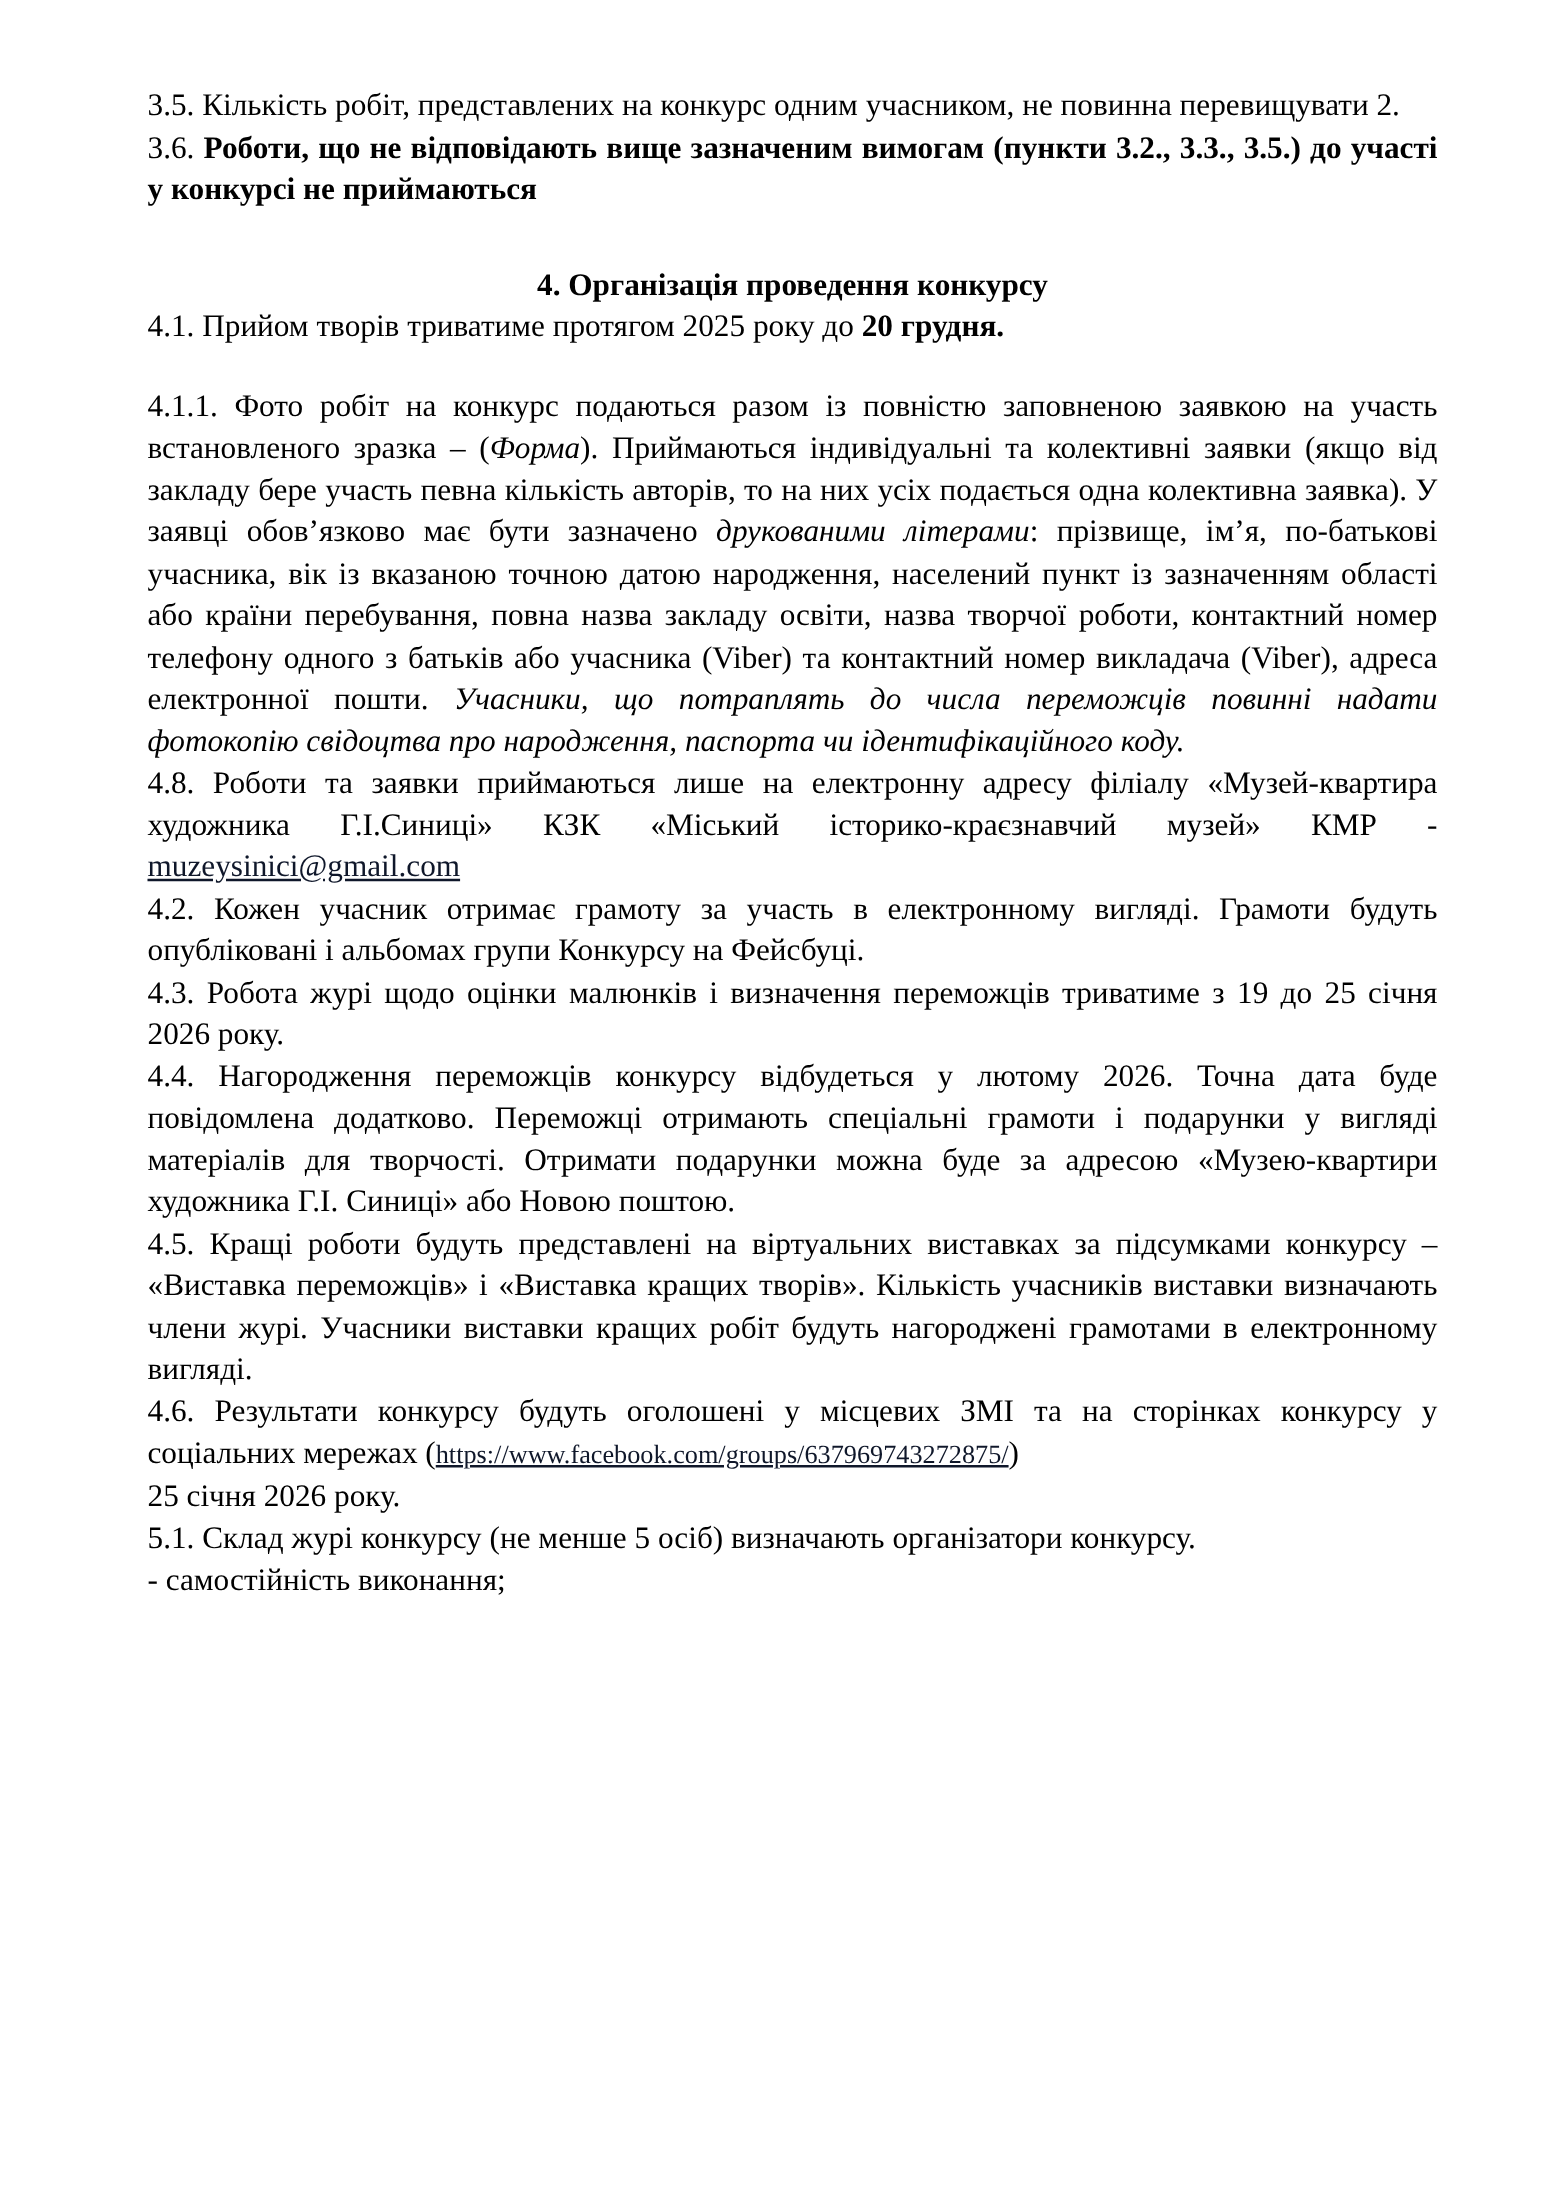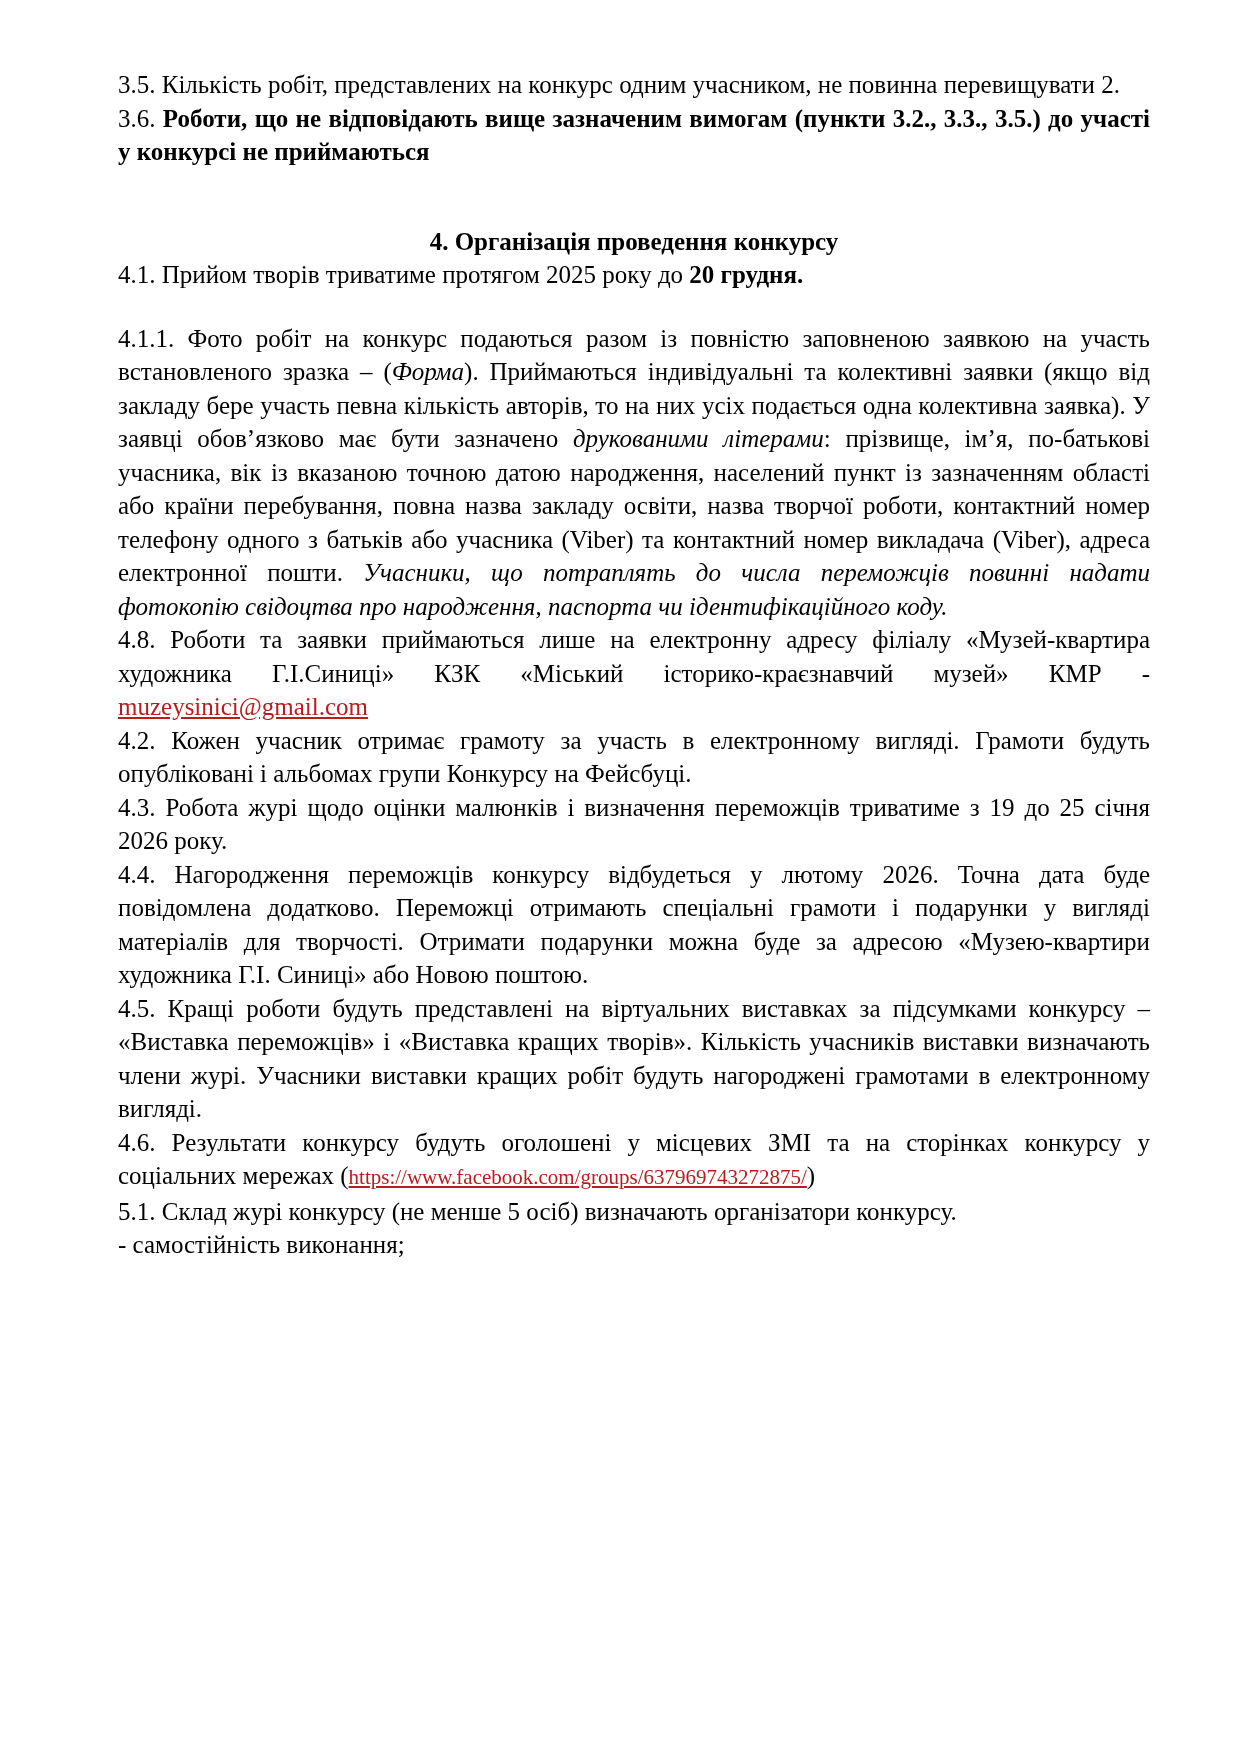--- a/index.html
+++ b/index.html
@@ -5,39 +5,40 @@
   html, body { margin: 0; padding: 0; background: #ffffff; }
   body { width: 1241px; height: 1755px; position: relative; overflow: hidden; }
   .page {
     position: absolute; left: 118px; top: 68px; width: 1032px;
     font-family: "Liberation Serif", "DejaVu Serif", serif;
     font-size: 25px; line-height: 33.5px; color: #000;
   }
   p { margin: 0; text-align: justify; }
   .gap-s { margin-top: 0; }
   .h { text-align: center; font-weight: bold; }
-  a { color: #b91c1c; }
+  a { color: #0f172a; }
   .small-link { font-size: 21px; }
   b { font-weight: bold; }
   i { font-style: italic; }
 </style>
 </head>
 <body>
 
 <div class="page">
   <p class="gap-s">3.5. Кількість робіт, представлених на конкурс одним учасником, не повинна перевищувати 2.</p>
   <p class="gap-s"><span>3.6. </span><b>Роботи, що не відповідають вище зазначеним вимогам (пункти 3.2., 3.3., 3.5.) до участі у конкурсі не приймаються</b></p>
 
-  <p class="h" style="margin-top:56px">4. Організація проведення конкурсу</p>
+  <p class="h" style="margin-top:43px">4. Організація проведення конкурсу</p>
   <p><span>4.1. Прийом творів триватиме протягом 2025 року до </span><b>20 грудня.</b></p>
 
   <p style="margin-top:30px"><span>4.1.1. Фото робіт на конкурс подаються разом із повністю заповненою заявкою на участь встановленого зразка – (</span><i>Форма</i><span>). Приймаються індивідуальні та колективні заявки (якщо від закладу бере участь певна кількість авторів, то на них усіх подається одна колективна заявка). У заявці обов’язково має бути зазначено </span><i>друкованими літерами</i><span>: прізвище, ім’я, по-батькові учасника, вік із вказаною точною датою народження, населений пункт із зазначенням області або країни перебування, повна назва закладу освіти, назва творчої роботи, контактний номер телефону одного з батьків або учасника (Viber) та контактний номер викладача (Viber), адреса електронної пошти. </span><i>Учасники, що потраплять до числа переможців повинні надати фотокопію свідоцтва про народження, паспорта чи ідентифікаційного коду.</i></p>
 
   <p class="gap-s"><span>4.8. Роботи та заявки приймаються лише на електронну адресу філіалу «Музей-квартира художника Г.І.Синиці» КЗК «Міський історико-краєзнавчий музей» КМР - </span><a href="#">muzeysinici@gmail.com</a></p>
   <p class="gap-s">4.2. Кожен учасник отримає грамоту за участь в електронному вигляді. Грамоти будуть опубліковані і альбомах групи Конкурсу на Фейсбуці.</p>
   <p class="gap-s">4.3. Робота журі щодо оцінки малюнків і визначення переможців триватиме з 19 до 25 січня 2026 року.</p>
   <p class="gap-s">4.4. Нагородження переможців конкурсу відбудеться у лютому 2026. Точна дата буде повідомлена додатково. Переможці отримають спеціальні грамоти і подарунки у вигляді матеріалів для творчості. Отримати подарунки можна буде за адресою «Музею-квартири художника Г.І. Синиці» або Новою поштою.</p>
   <p class="gap-s">4.5. Кращі роботи будуть представлені на віртуальних виставках за підсумками конкурсу – «Виставка переможців» і «Виставка кращих творів». Кількість учасників виставки визначають члени журі. Учасники виставки кращих робіт будуть нагороджені грамотами в електронному вигляді.</p>
   <p class="gap-s"><span>4.6. Результати конкурсу будуть оголошені у місцевих ЗМІ та на сторінках конкурсу у соціальних мережах (</span><a href="#" class="small-link">https://www.facebook.com/groups/637969743272875/</a><span>)</span></p>
+  <p>25 січня 2026 року.</p>
 
   <p>5.1. Склад журі конкурсу (не менше 5 осіб) визначають організатори конкурсу.</p>
   <p>- самостійність виконання;</p>
 </div>
 
 </body></html>

